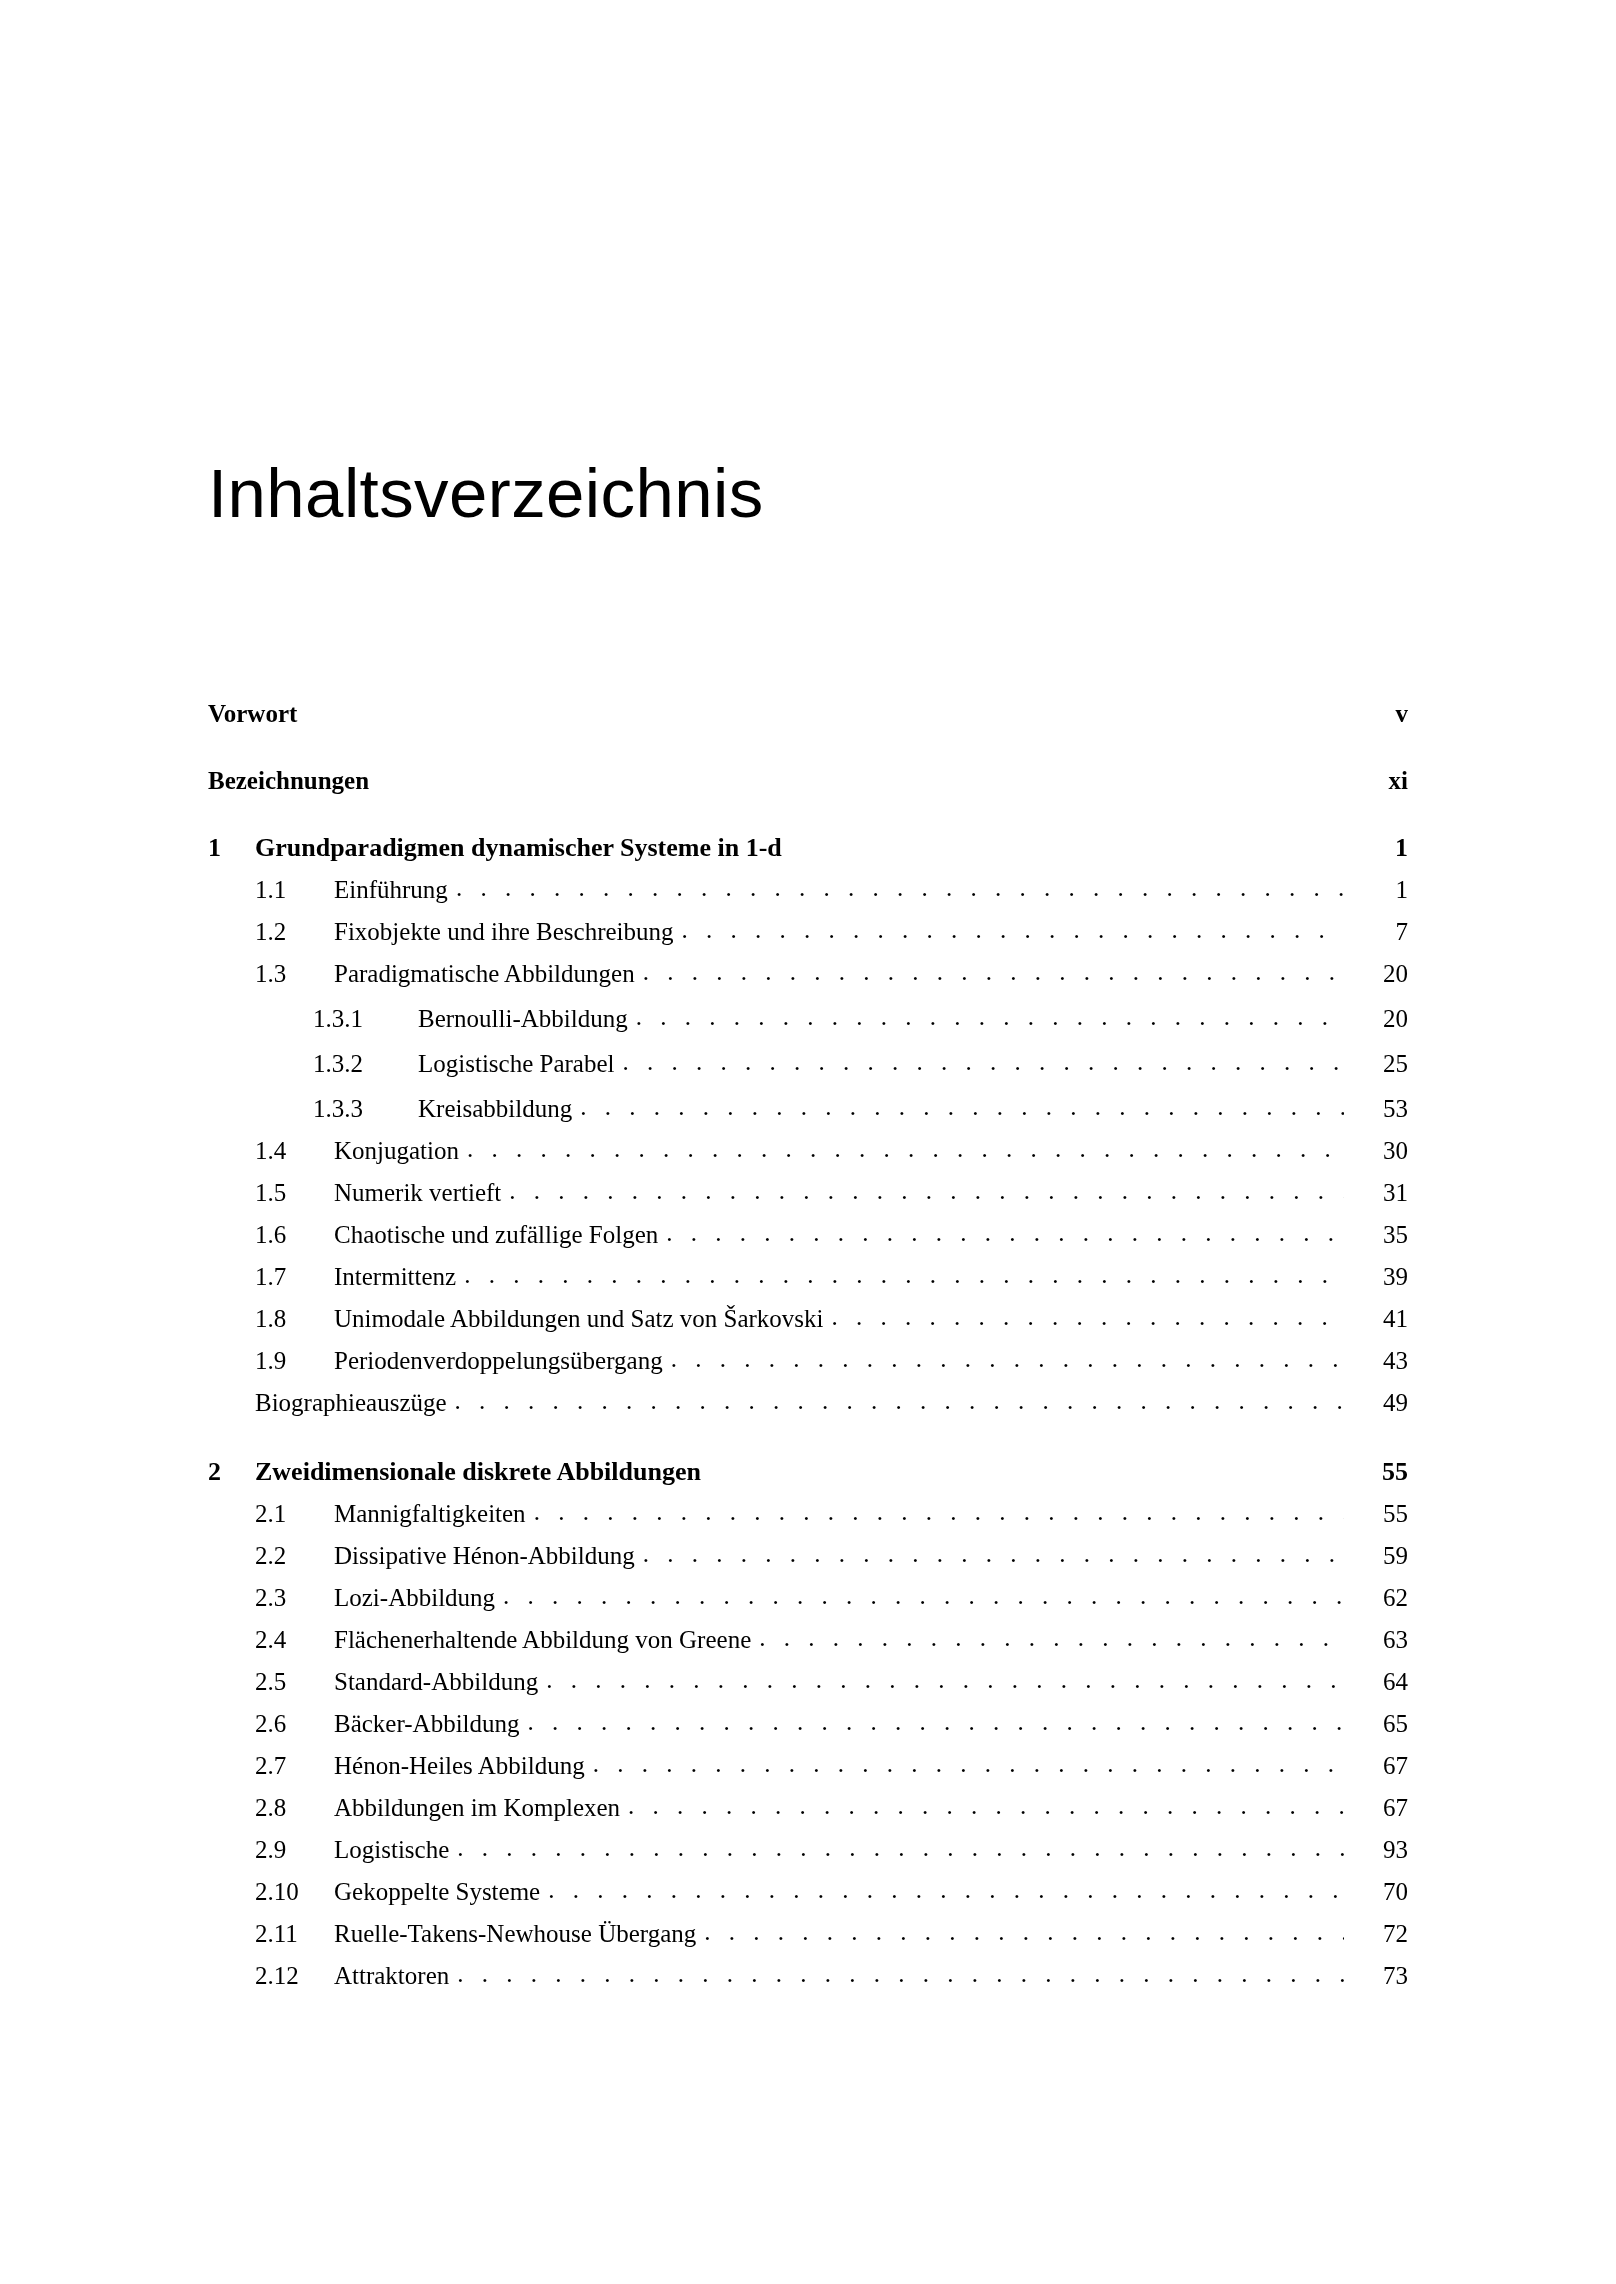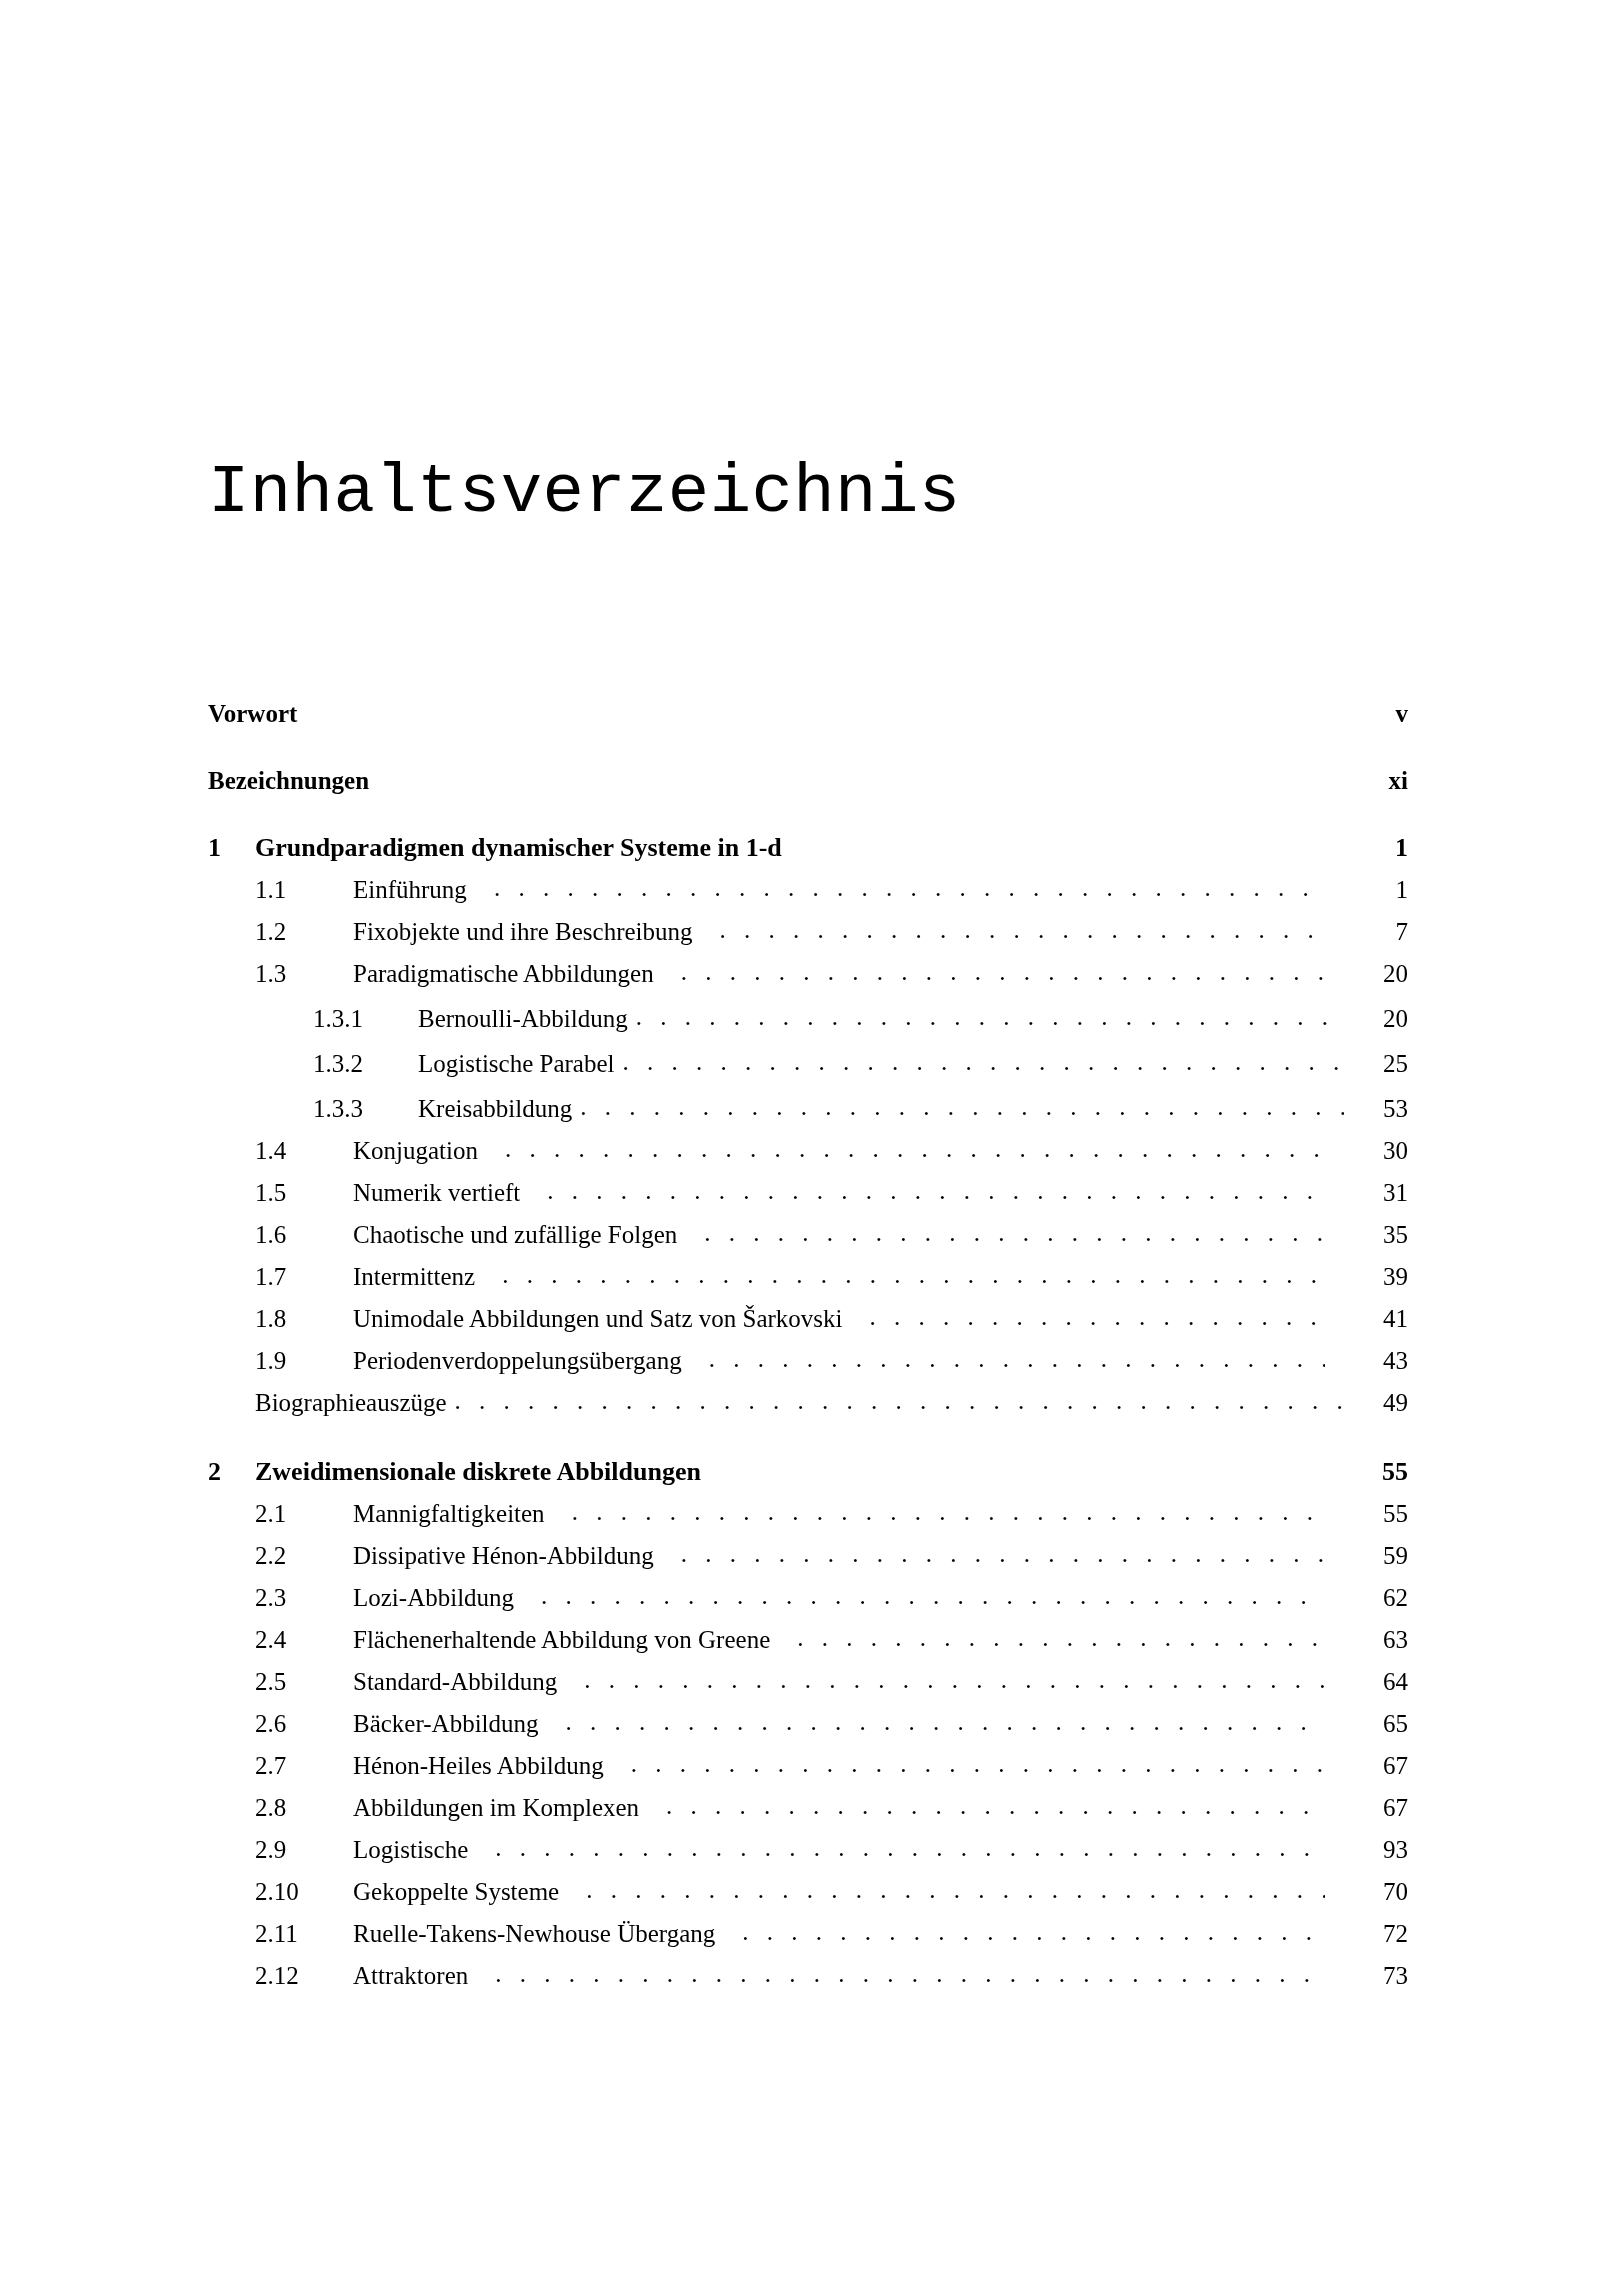--- a/index.html
+++ b/index.html
@@ -16,21 +16,21 @@
     color: #000000;
     box-sizing: border-box;
   }
   .content {
     position: absolute;
     left: 208px;
     top: 0;
     width: 1208px;
   }
   .toc-title {
-    font-family: Liberation Mono, monospace;
+    font-family: Liberation Sans, sans-serif;
     font-size: 69px;
     font-weight: normal;
     letter-spacing: 0.4px;
     margin: 0;
     padding-top: 459px;
     line-height: 1;
   }
   .toc-list {
     margin: 0;
     padding: 0;
@@ -88,21 +88,20 @@
   }
   .lvl-chap .num {
     width: 47px;
   }
   .lvl-chap .dots { color: transparent; }
 
   
   .lvl-sec {
     font-size: 25px;
     margin-bottom: 17px;
-    gap: 19px;
   }
   .lvl-sec .num {
     width: 79px;
     padding-left: 47px;
     box-sizing: content-box;
   }
 
   
   .lvl-sub {
     font-size: 25px;

